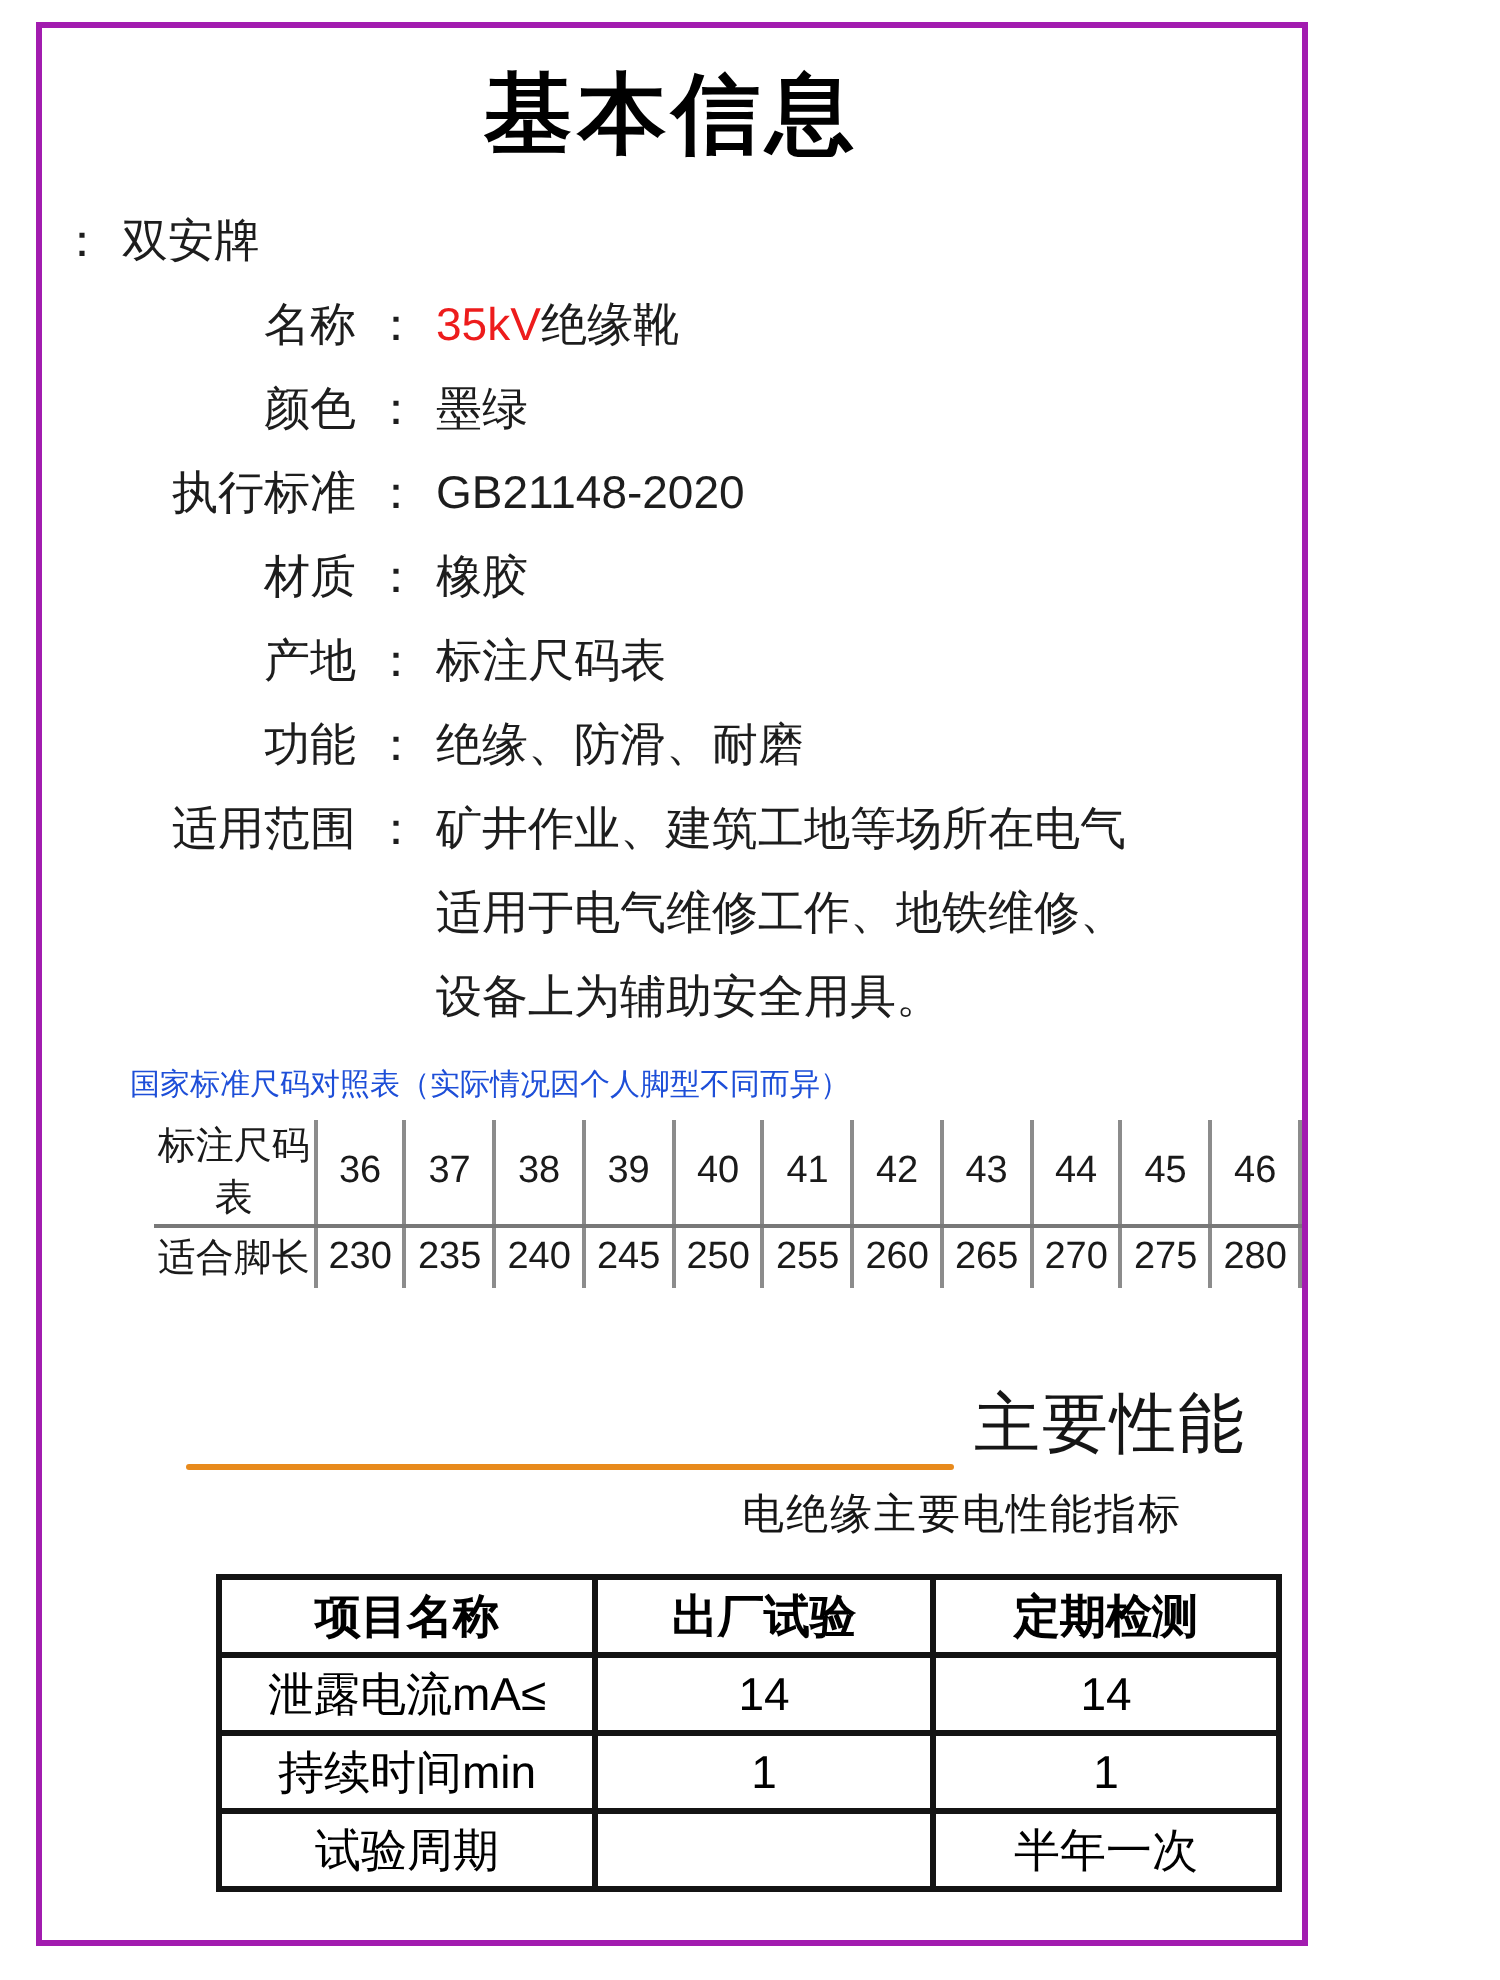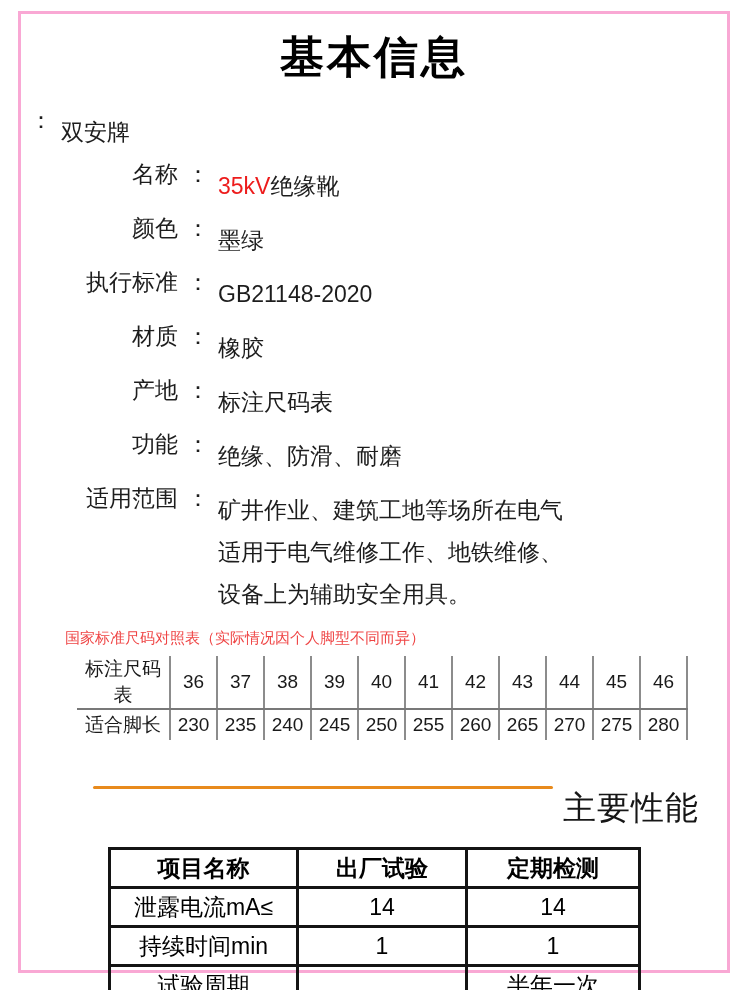--- a/index.html
+++ b/index.html
@@ -2,53 +2,53 @@
 <html><head>
 <meta charset="utf-8">
 <style>
   html,body{margin:0;padding:0;}
   body{
     width:750px;height:990px;background:#ffffff;position:relative;
     font-family:"Liberation Sans","DejaVu Sans",sans-serif;
     color:#1a1a1a;overflow:hidden;
   }
   .frame{
-    position:absolute;left:18px;top:11px;width:712px;height:962px;
-    border:3px solid #f9a8d4;box-sizing:border-box;background:#fff;
+    position:absolute;left:18px;top:11px;width:636px;height:962px;
+    border:3px solid #a21caf;box-sizing:border-box;background:#fff;
   }
   .page-title{
     margin:14px 0 12px 0;text-align:center;
     font-size:44px;font-weight:bold;letter-spacing:3px;color:#000;
   }
   .info-list{margin-top:4px;}
   .info-row{
     display:flex;align-items:flex-start;
     font-size:23px;line-height:42px;color:#1d1d1d;
   }
   .info-row .lbl{width:157px;text-align:right;flex:0 0 auto;}
   .info-row .colon{width:40px;text-align:center;flex:0 0 auto;}
-  .info-row .val{flex:1;margin-top:12px;}
+  .info-row .val{flex:1;}
   .val-red{color:#ed1c1c;text-align:right;}
   .val-lines div{line-height:42px;}
   .size-caption{
-    margin:14px 0 0 44px;font-size:15px;color:#ef4444;
+    margin:14px 0 0 44px;font-size:15px;color:#1d4ed8;
   }
   .size-table{
     border-collapse:collapse;margin:8px 0 0 56px;table-layout:fixed;
   }
   .size-table td{
     text-align:center;padding:0;color:#1a1a1a;
     border-right:2px solid #8c8c8c;
   }
   .size-table tr:first-child td{height:34px;font-size:19px;border-bottom:2px solid #787878;}
   .size-table tr:last-child td{height:30px;font-size:19px;}
   .size-table .sz-label{width:92px;font-size:17px;}
   .size-table .sz-num{width:45px;}
   .perf-divider{
-    display:flex;align-items:flex-start;margin:46px 0 0 0;
+    display:flex;align-items:flex-end;margin:46px 0 0 0;
     padding:0 28px 0 72px;
   }
   .divider-line{flex:1;height:3px;border-radius:2px;margin-right:10px;}
   .divider-title{font-size:33px;color:#161616;letter-spacing:1px;}
   .perf-subtitle{
     text-align:right;padding-right:60px;margin-top:8px;
     font-size:21px;color:#161616;letter-spacing:1px;
   }
   .perf-table{
     border-collapse:collapse;margin:16px 0 0 87px;table-layout:fixed;
@@ -148,20 +148,21 @@
           <td class="sz-num">275</td>
           <td class="sz-num">280</td>
         </tr>
     </tbody>
   </table>
 
   <div class="perf-divider">
     <span class="divider-line" style="background: rgb(232, 138, 28);"></span>
     <span class="divider-title">主要性能</span>
   </div>
+  <div class="perf-subtitle">电绝缘主要电性能指标</div>
 
   <table class="perf-table">
     <thead>
       <tr>
           <th class="c0">项目名称</th>
           <th class="c1">出厂试验</th>
           <th class="c2">定期检测</th>
         </tr>
     </thead>
     <tbody>

